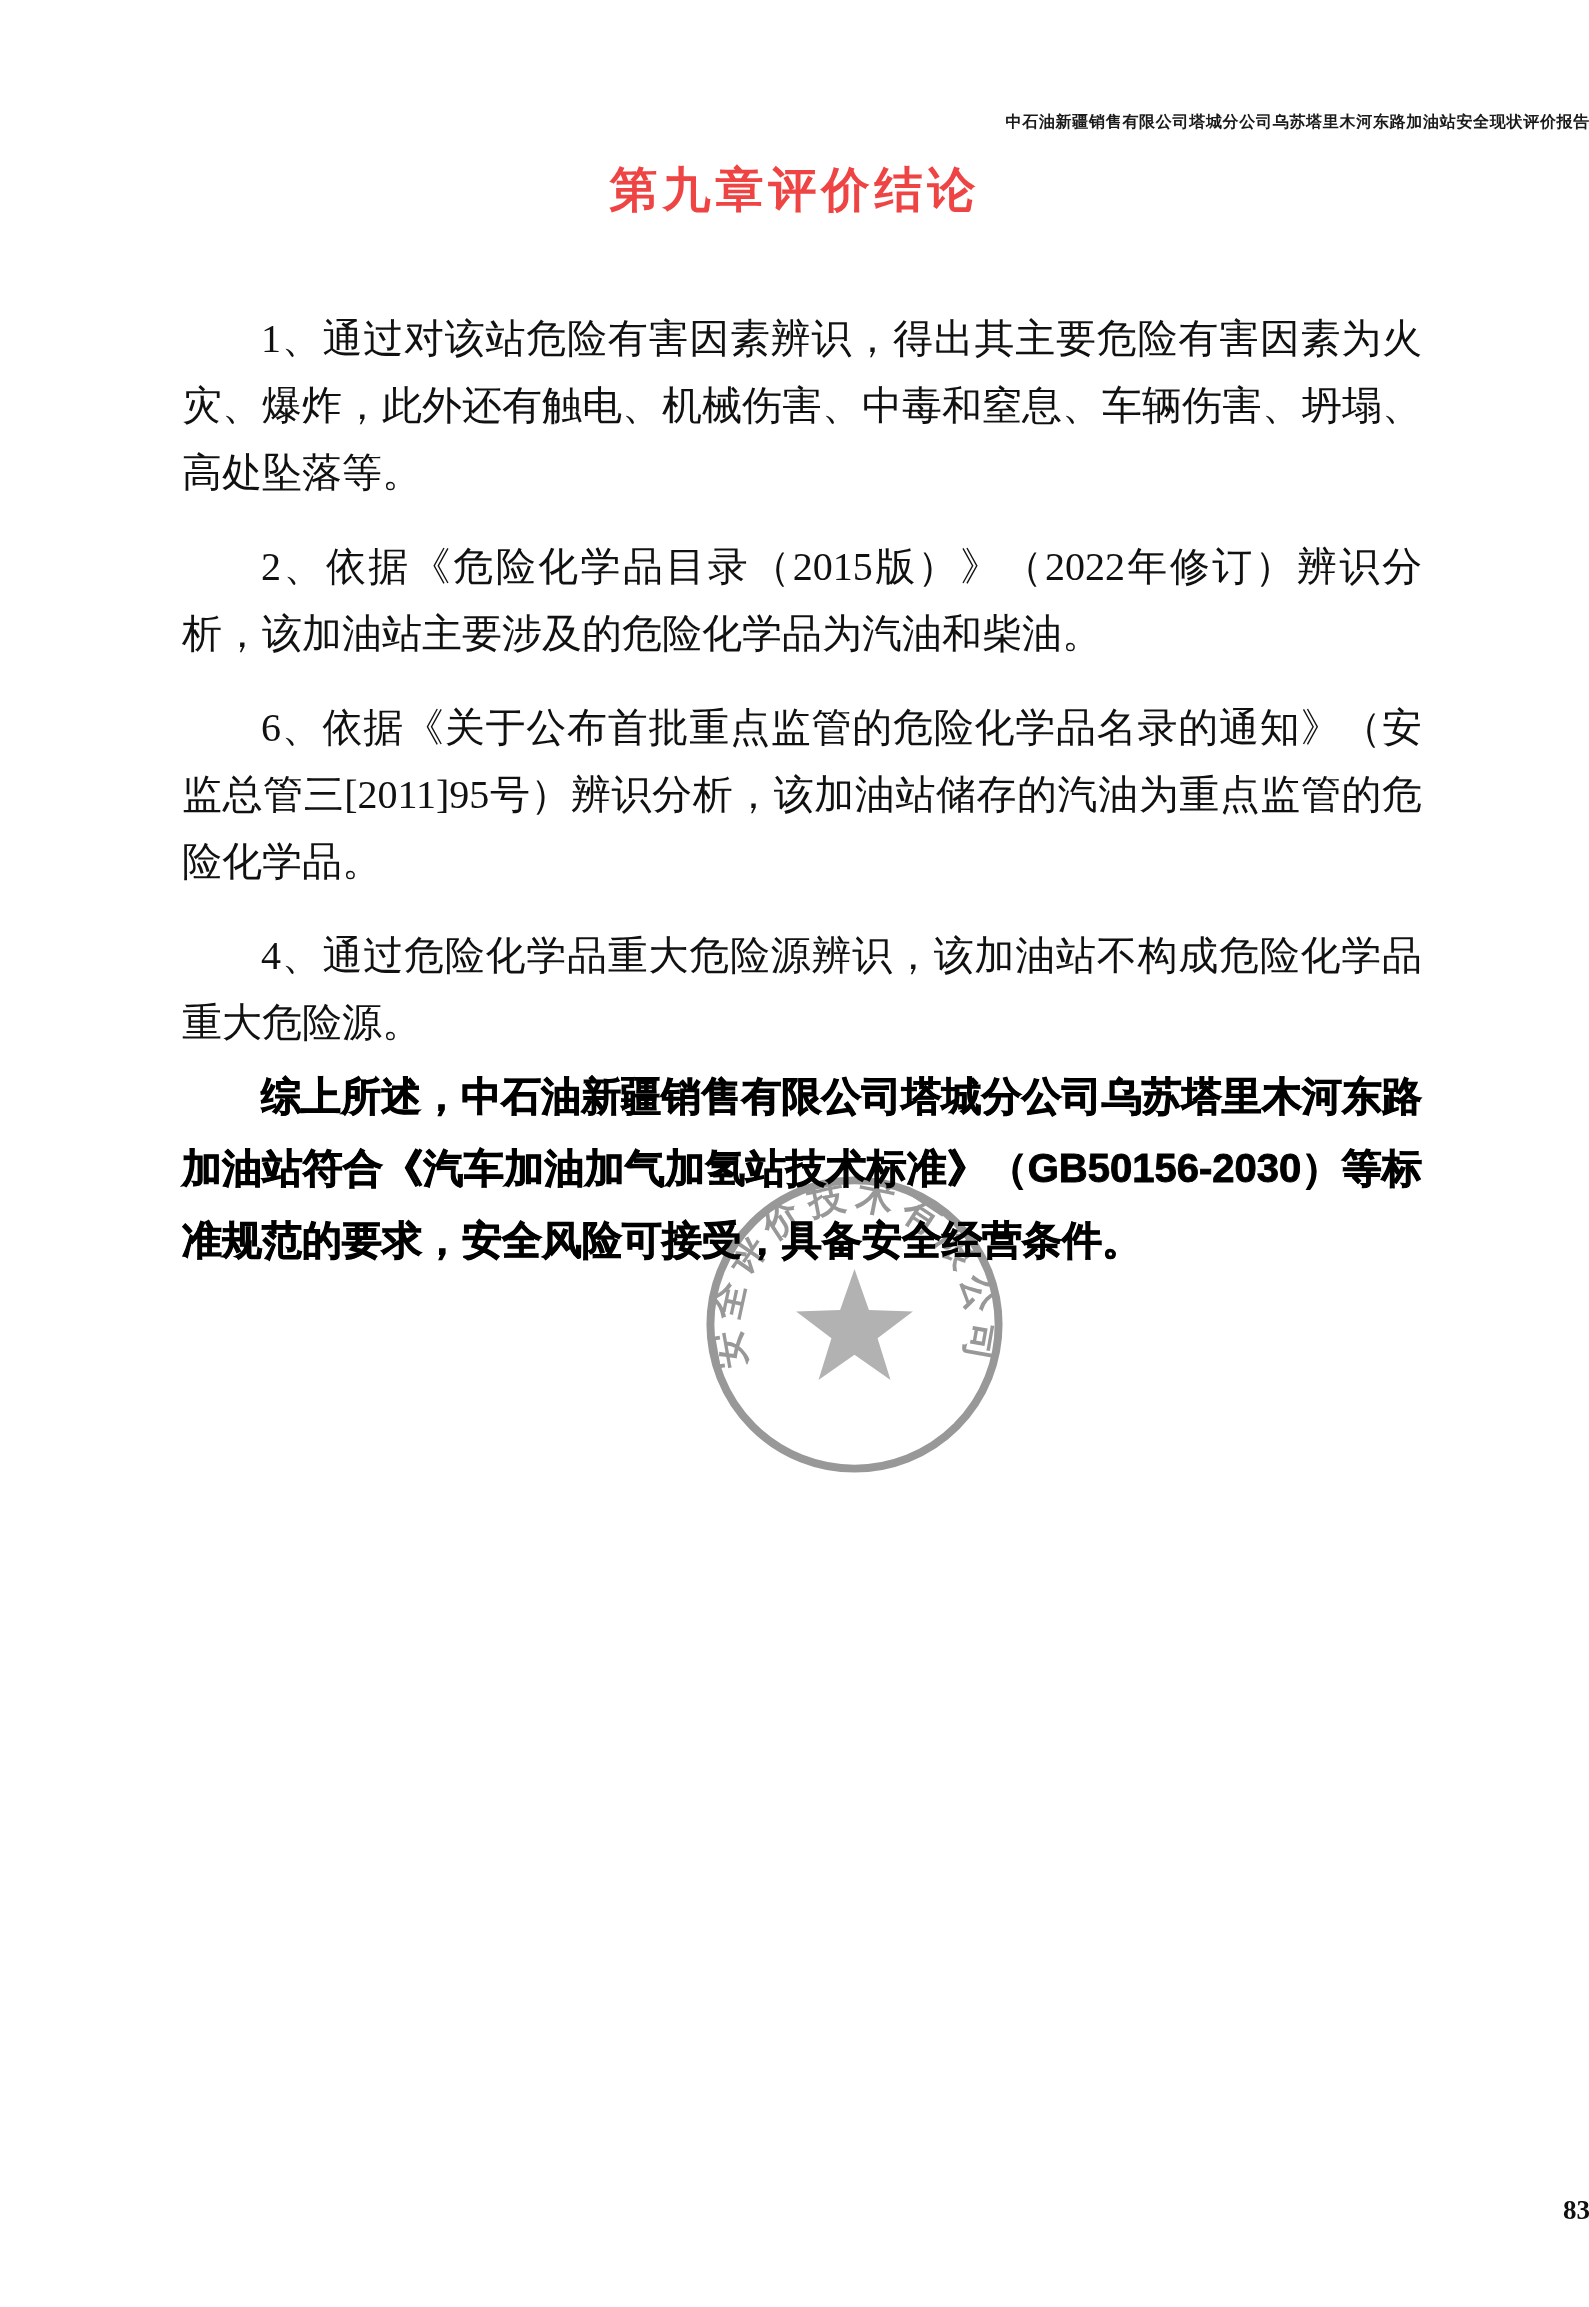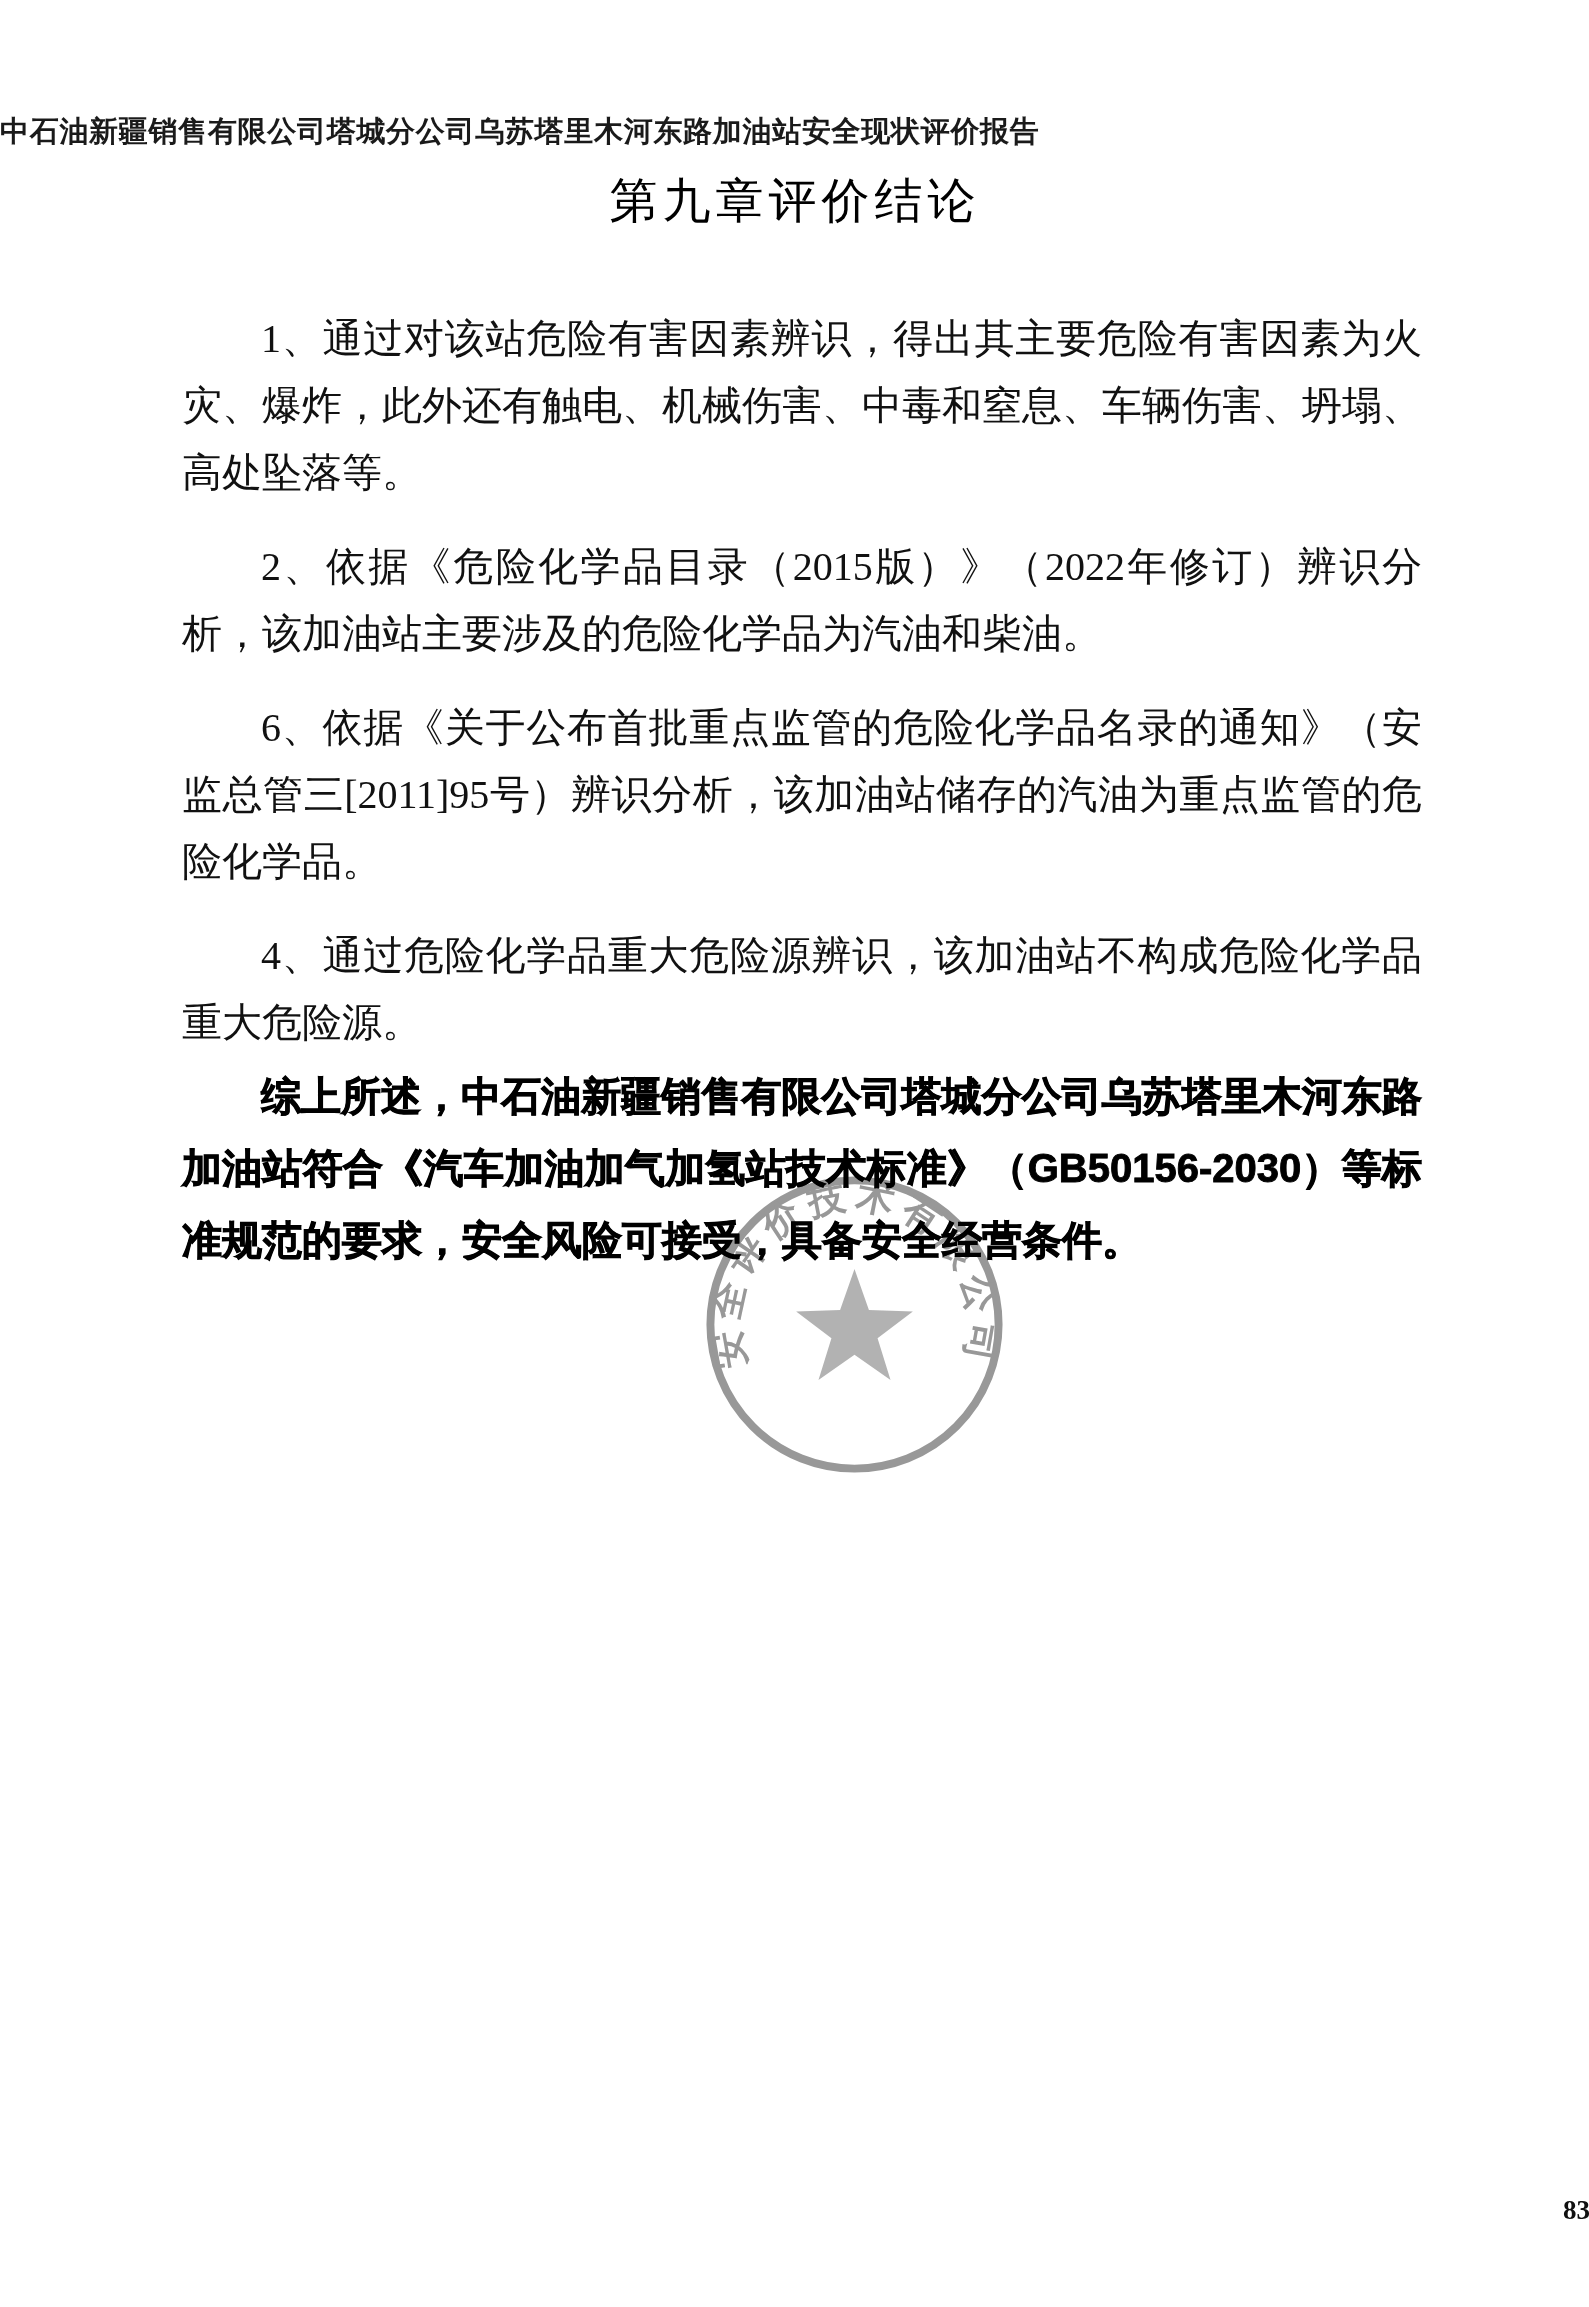--- a/index.html
+++ b/index.html
@@ -6,34 +6,34 @@
   .page{
     position:relative;
     width:1590px;height:2307px;
     background:#ffffff;
     font-family:"Liberation Serif","DejaVu Serif",serif;
     color:#141414;
     overflow:hidden;
   }
   .header{
     position:absolute;top:112px;left:0;right:0;
-    text-align:left;
-    font-size:29px;font-weight:bold;
+    text-align:right;
+    font-size:16px;font-weight:bold;
     letter-spacing:0.7px;
     color:#1a1a1a;
     z-index:3;
   }
   .title{
-    position:absolute;top:169px;left:0;right:0;
+    position:absolute;top:158px;left:0;right:0;
     margin:0;
     text-align:center;
     font-family:"Liberation Sans","DejaVu Sans",sans-serif;
-    font-size:48px;font-weight:400;
+    font-size:48px;font-weight:700;
     letter-spacing:5px;
-    color:#000000;
+    color:#ef4444;
     z-index:3;
   }
   .content{
     position:absolute;left:166px;top:305px;width:1256px;
     z-index:2;
   }
   .para{
     margin:0 0 27px 16px;
     font-size:40px;
     line-height:67px;

